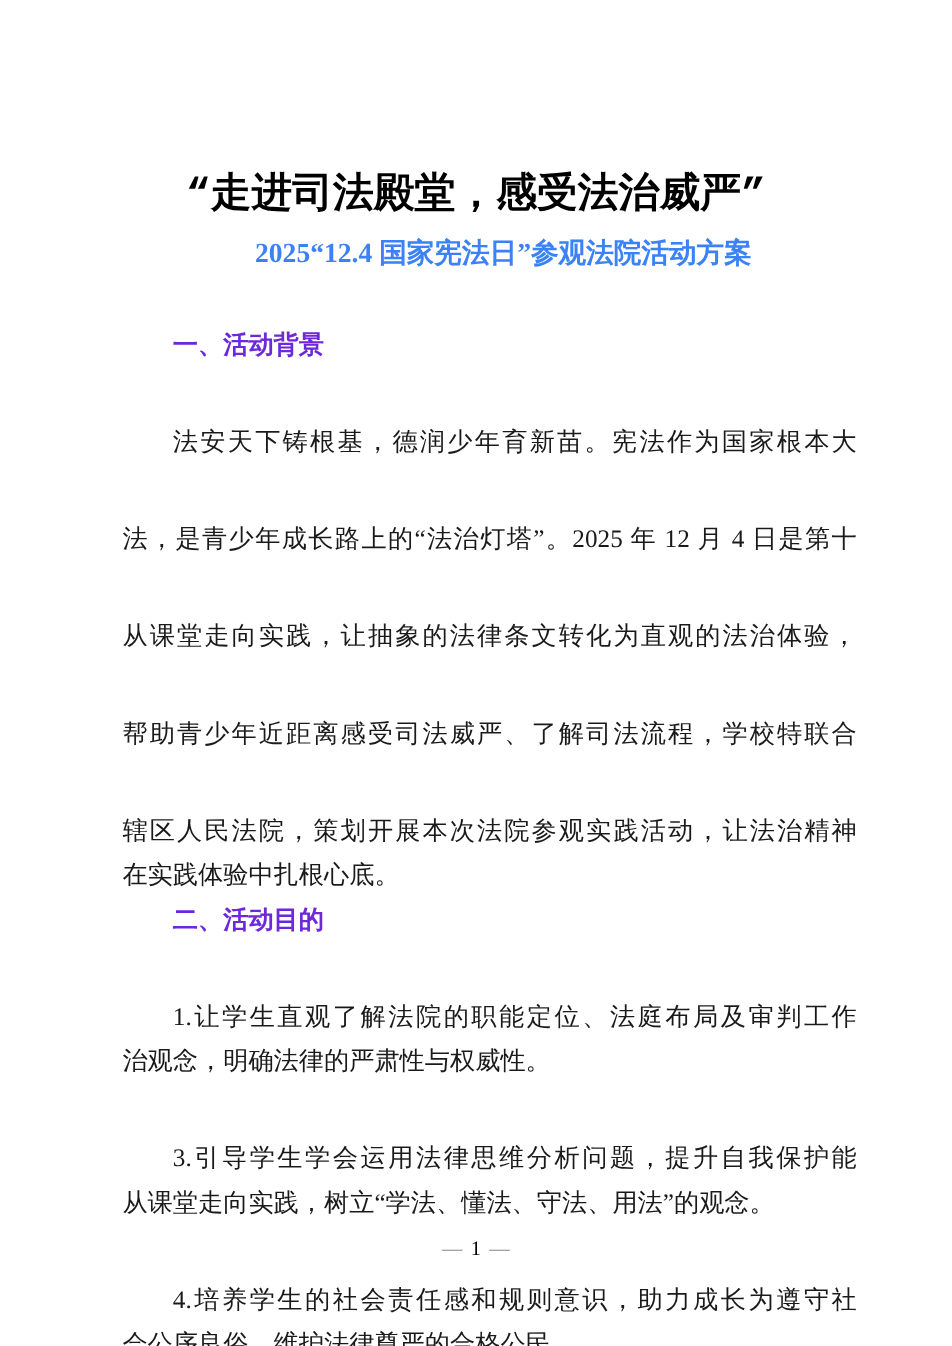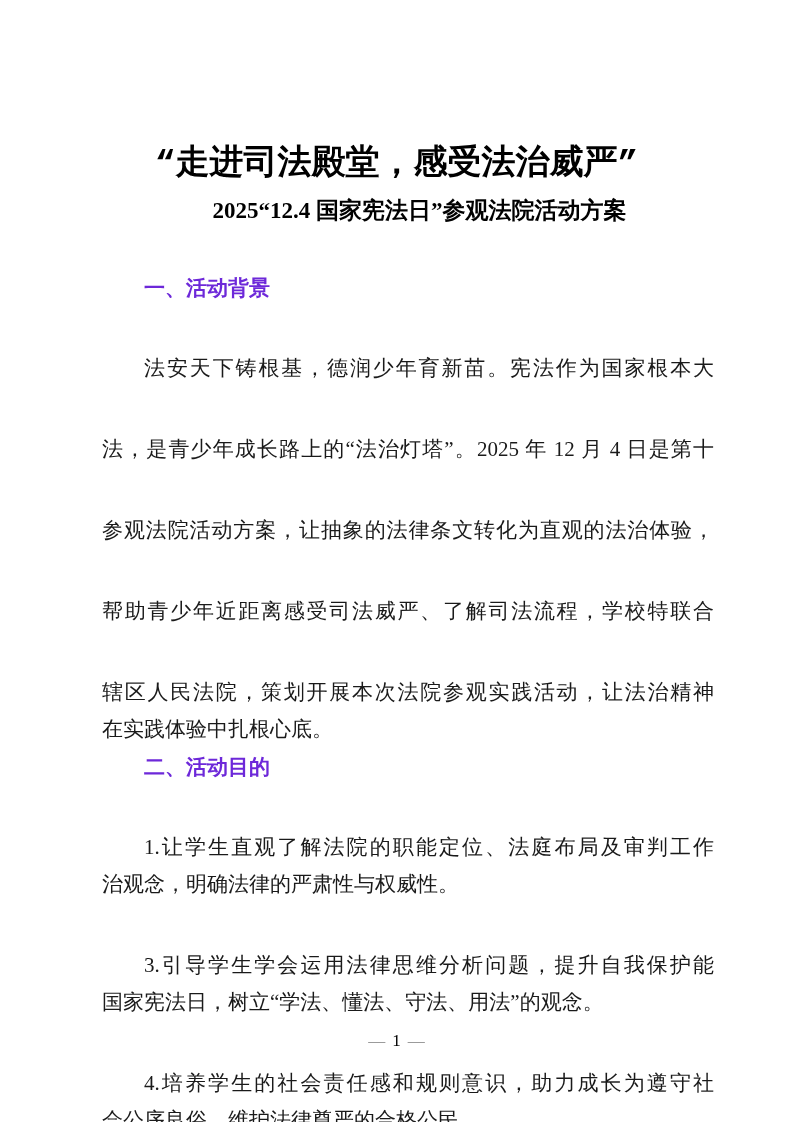--- a/index.html
+++ b/index.html
@@ -32,21 +32,21 @@
     top: 197px;
     left: 0;
     width: 793px;
     box-sizing: border-box;
     padding-left: 46px;
     text-align: center;
     font-family: "Liberation Serif", "DejaVu Serif", serif;
     font-weight: 700;
     font-size: 23px;
     line-height: 28px;
-    color: #000000;
+    color: #3b82f6;
   }
   .doc-body {
     position: absolute;
     top: 269px;
     left: 102px;
     width: 612px;
     font-family: "Liberation Serif", "DejaVu Serif", serif;
     font-size: 21px;
     line-height: 37px;
     color: #1a1a1a;
@@ -94,29 +94,29 @@
 <div class="page">
 
   <div class="doc-title">“走进司法殿堂，感受法治威严”</div>
 
   <div class="doc-subtitle">2025“12.4 国家宪法日”参观法院活动方案</div>
 
   <div class="doc-body">
       <div class="doc-heading">一、活动背景</div>
       <div class="doc-line indent fill">法安天下铸根基，德润少年育新苗。宪法作为国家根本大</div>
       <div class="doc-line fill">法，是青少年成长路上的“法治灯塔”。2025 年 12 月 4 日是第十</div>
-      <div class="doc-line fill">参观法院活动方案，让抽象的法律条文转化为直观的法治体验，</div>
+      <div class="doc-line fill">从课堂走向实践，让抽象的法律条文转化为直观的法治体验，</div>
       <div class="doc-line fill">帮助青少年近距离感受司法威严、了解司法流程，学校特联合</div>
       <div class="doc-line fill">辖区人民法院，策划开展本次法院参观实践活动，让法治精神</div>
       <div class="doc-line">在实践体验中扎根心底。</div>
       <div class="doc-heading">二、活动目的</div>
       <div class="doc-line indent fill">1.让学生直观了解法院的职能定位、法庭布局及审判工作</div>
       <div class="doc-line">治观念，明确法律的严肃性与权威性。</div>
       <div class="doc-line indent fill">3.引导学生学会运用法律思维分析问题，提升自我保护能</div>
-      <div class="doc-line">国家宪法日，树立“学法、懂法、守法、用法”的观念。</div>
+      <div class="doc-line">从课堂走向实践，树立“学法、懂法、守法、用法”的观念。</div>
       <div class="doc-line indent fill">4.培养学生的社会责任感和规则意识，助力成长为遵守社</div>
       <div class="doc-line">会公序良俗、维护法律尊严的合格公民。</div>
       <div class="doc-heading">三、活动时间</div>
       <div class="doc-line">间）</div>
     </div>
 
   <div class="page-footer">
     <span class="dash">—</span><span class="num">1</span><span class="dash">—</span>
   </div>
 

